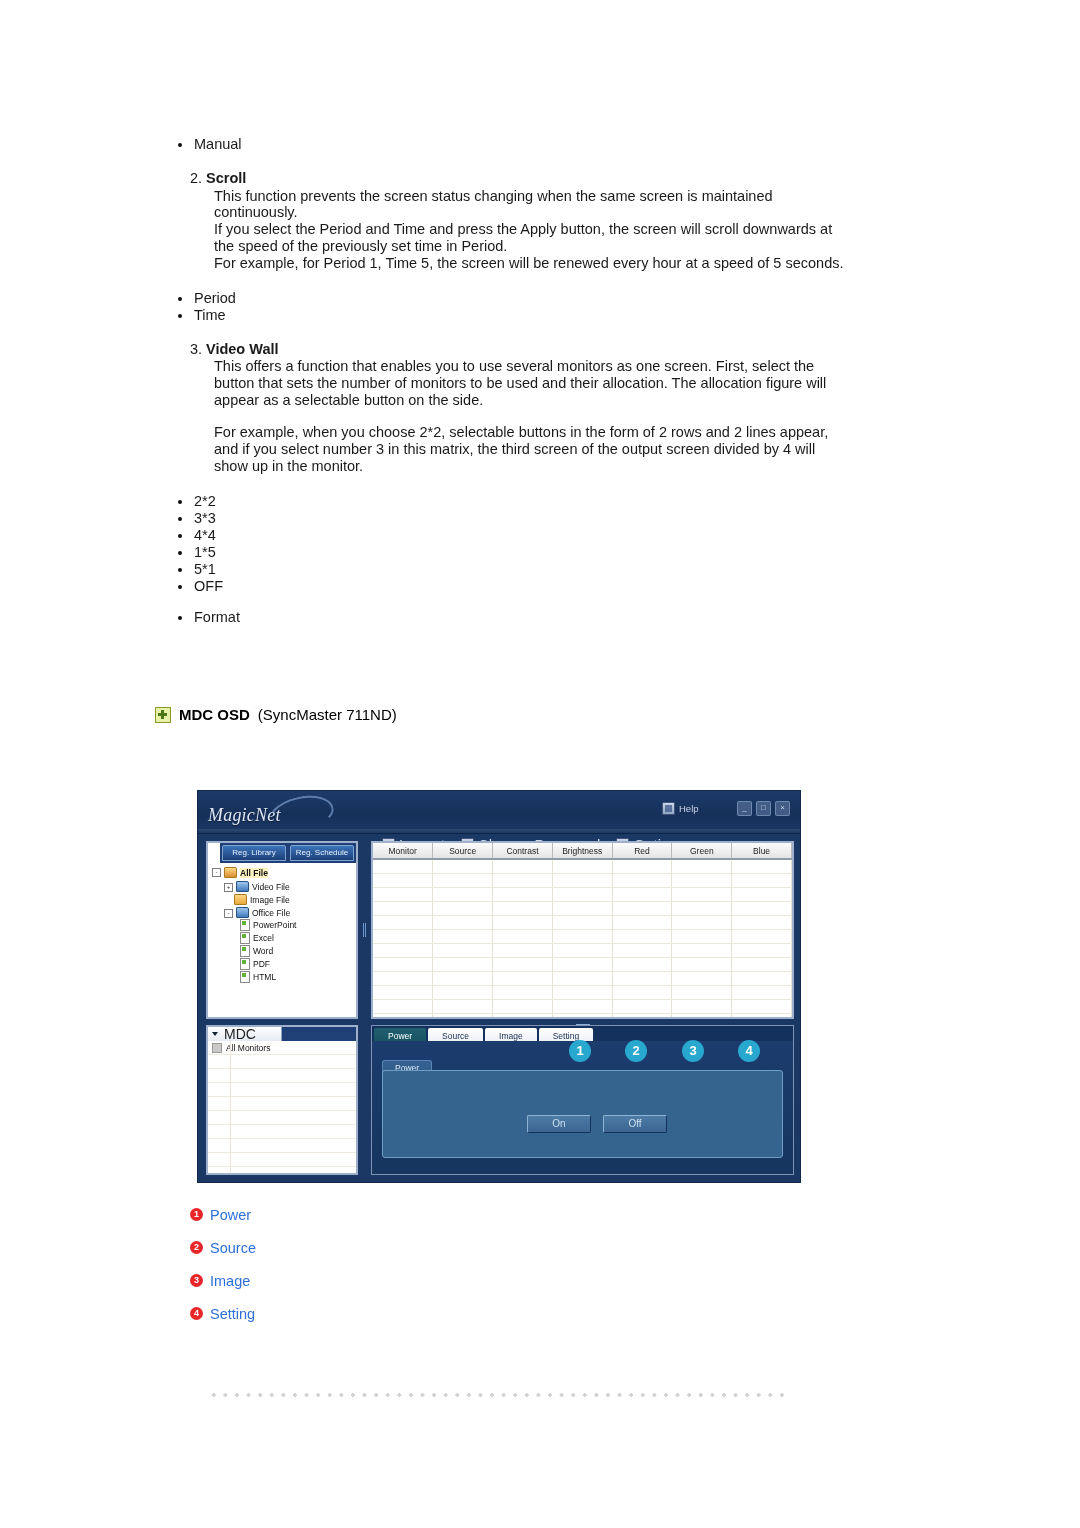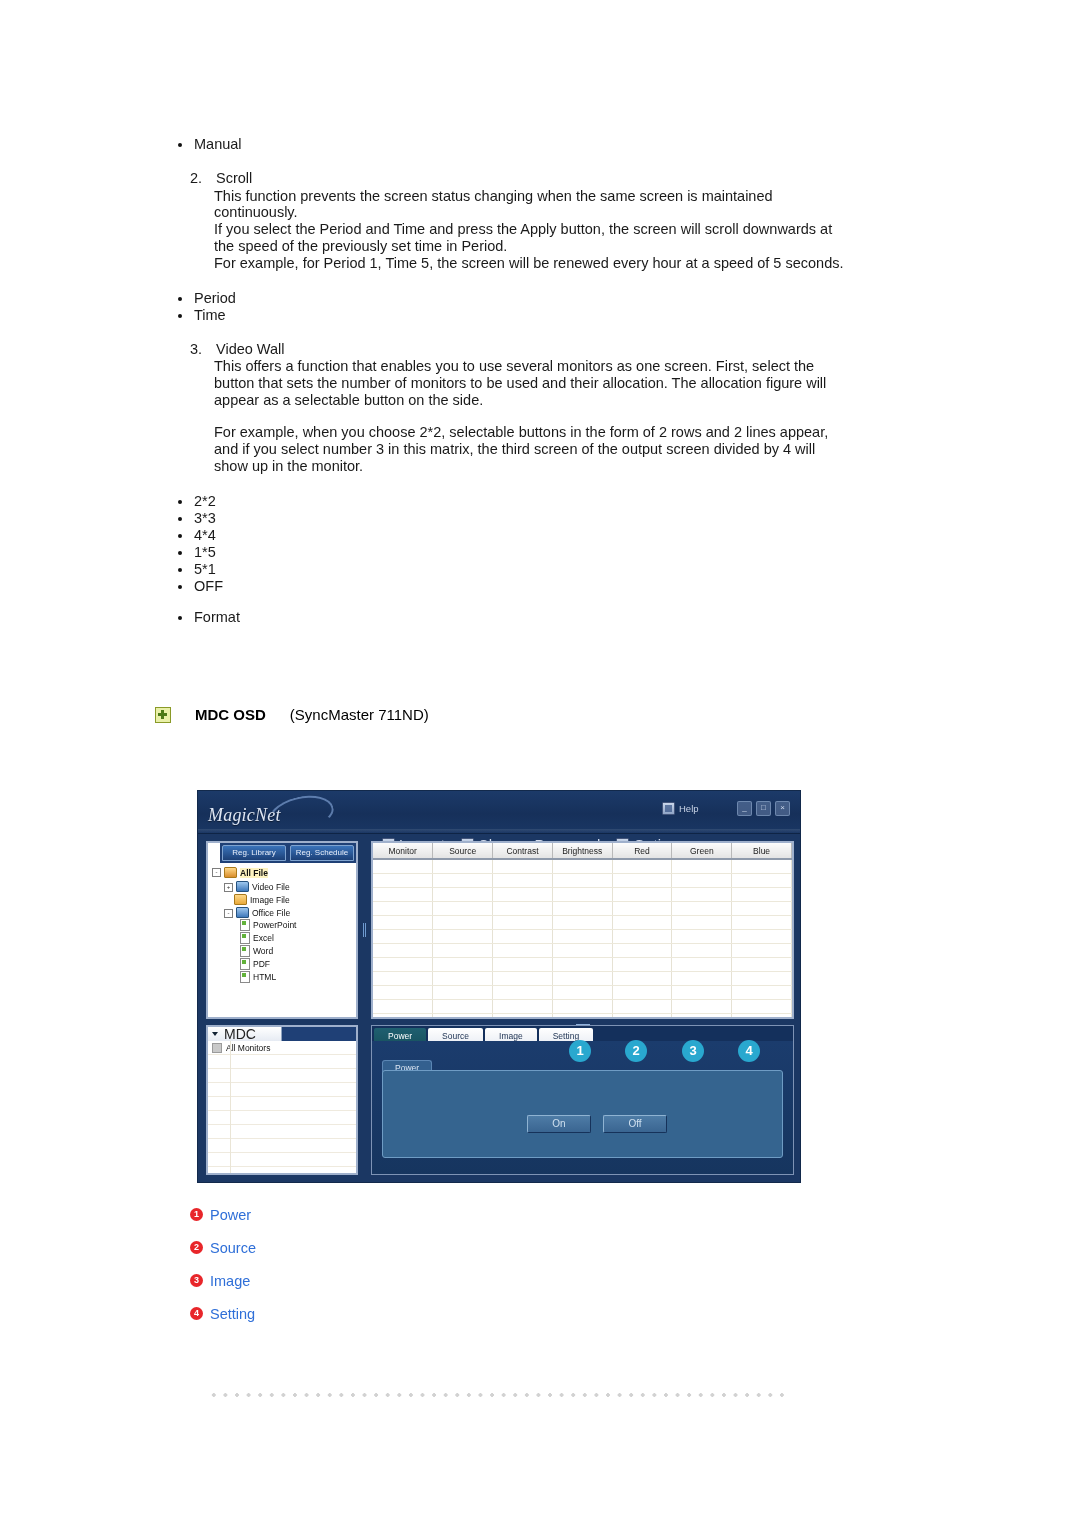--- a/index.html
+++ b/index.html
@@ -62,43 +62,43 @@
     padding-left: 18px;
     position: relative;
   }
   .num-label {
     position: absolute;
     left: 18px;
     top: 0;
     font-size: 14.5px;
   }
   .num-head {
-    margin-left: 26px;
-    font-weight: normal;
+    margin-left: 16px;
+    font-weight: bold;
     font-size: 14.5px;
   }
   .num-body {
     margin-left: 24px;
     font-size: 14.5px;
     line-height: 16.8px;
   }
   .num-body p { margin: 0; }
   .num-body p.gap { margin-top: 16px; }
 
   .spacer-sm { height: 14px; }
   .spacer-md { height: 18px; }
 
   
   .section-head {
     position: absolute;
     left: 143px;
     top: 706px;
     display: flex;
     align-items: center;
-    gap: 24px;
+    gap: 8px;
     font-size: 14.5px;
   }
   .sect-icon {
     width: 14px;
     height: 14px;
     background: #e9f0a8;
     border: 1px solid #8a9a28;
     position: relative;
     flex: none;
   }

